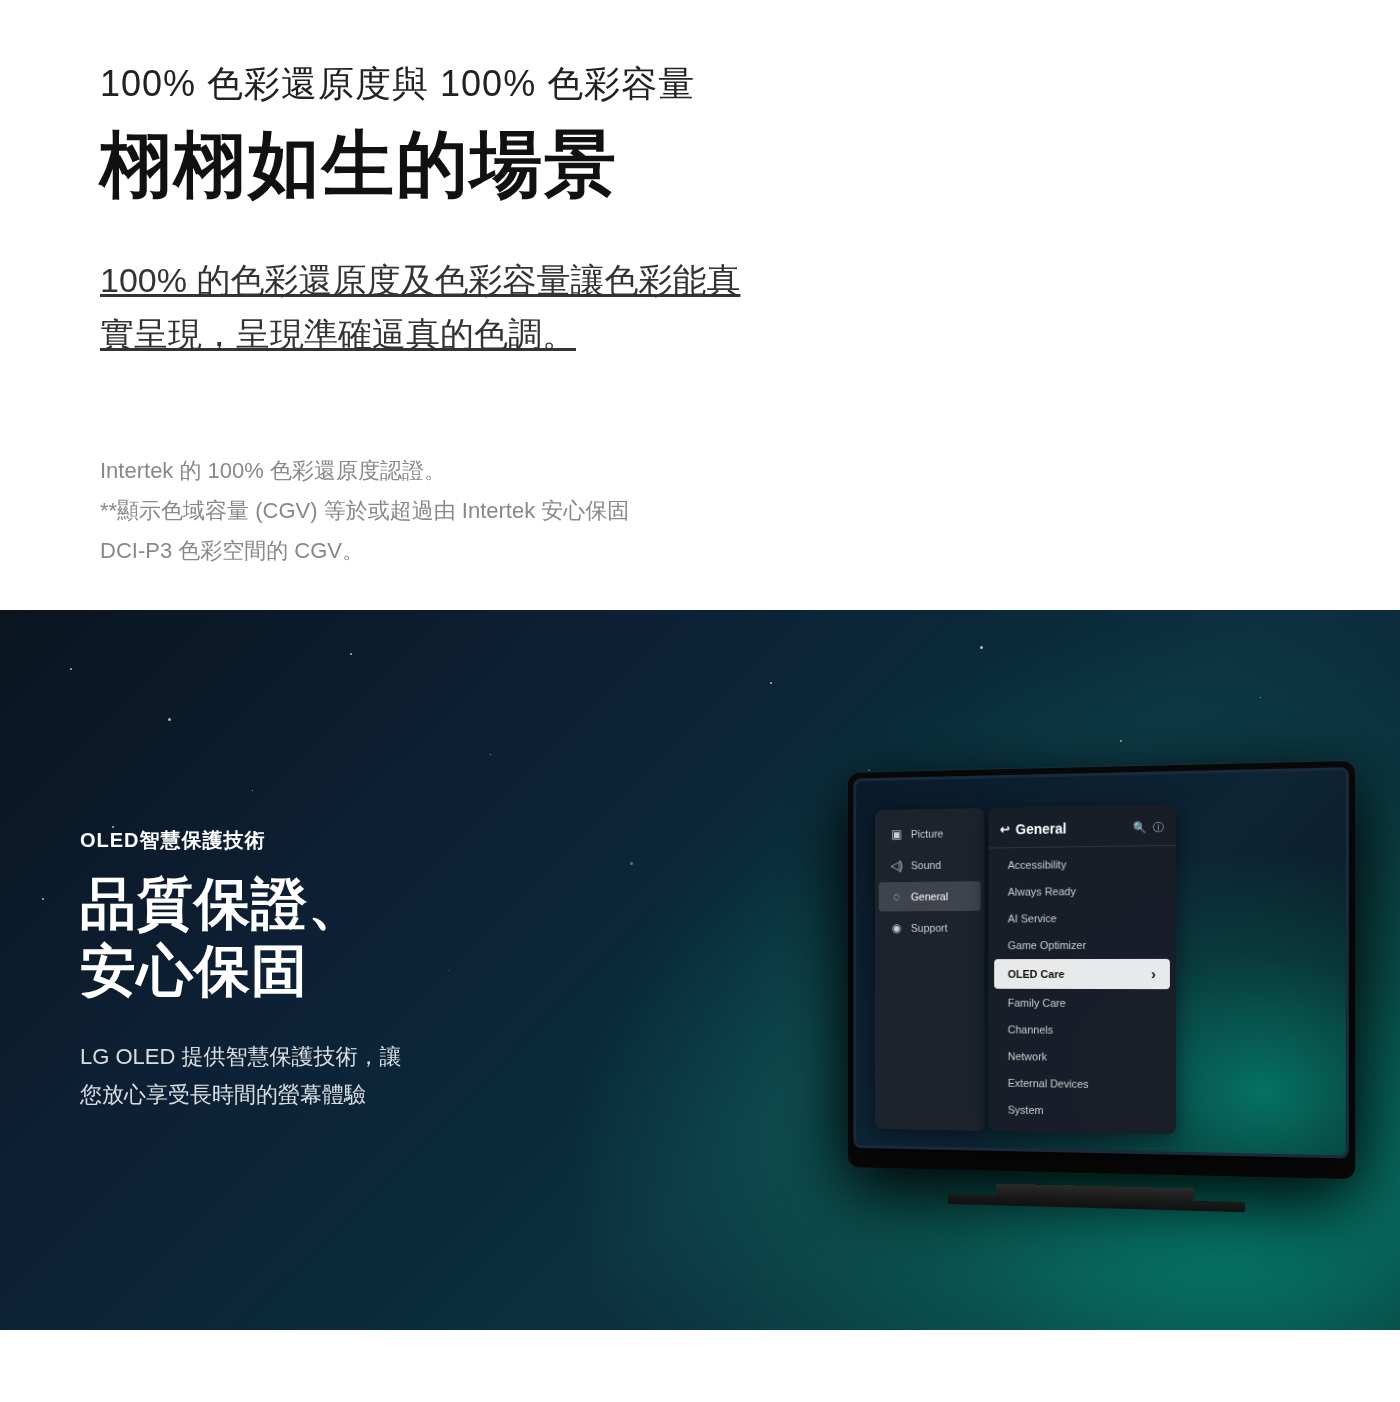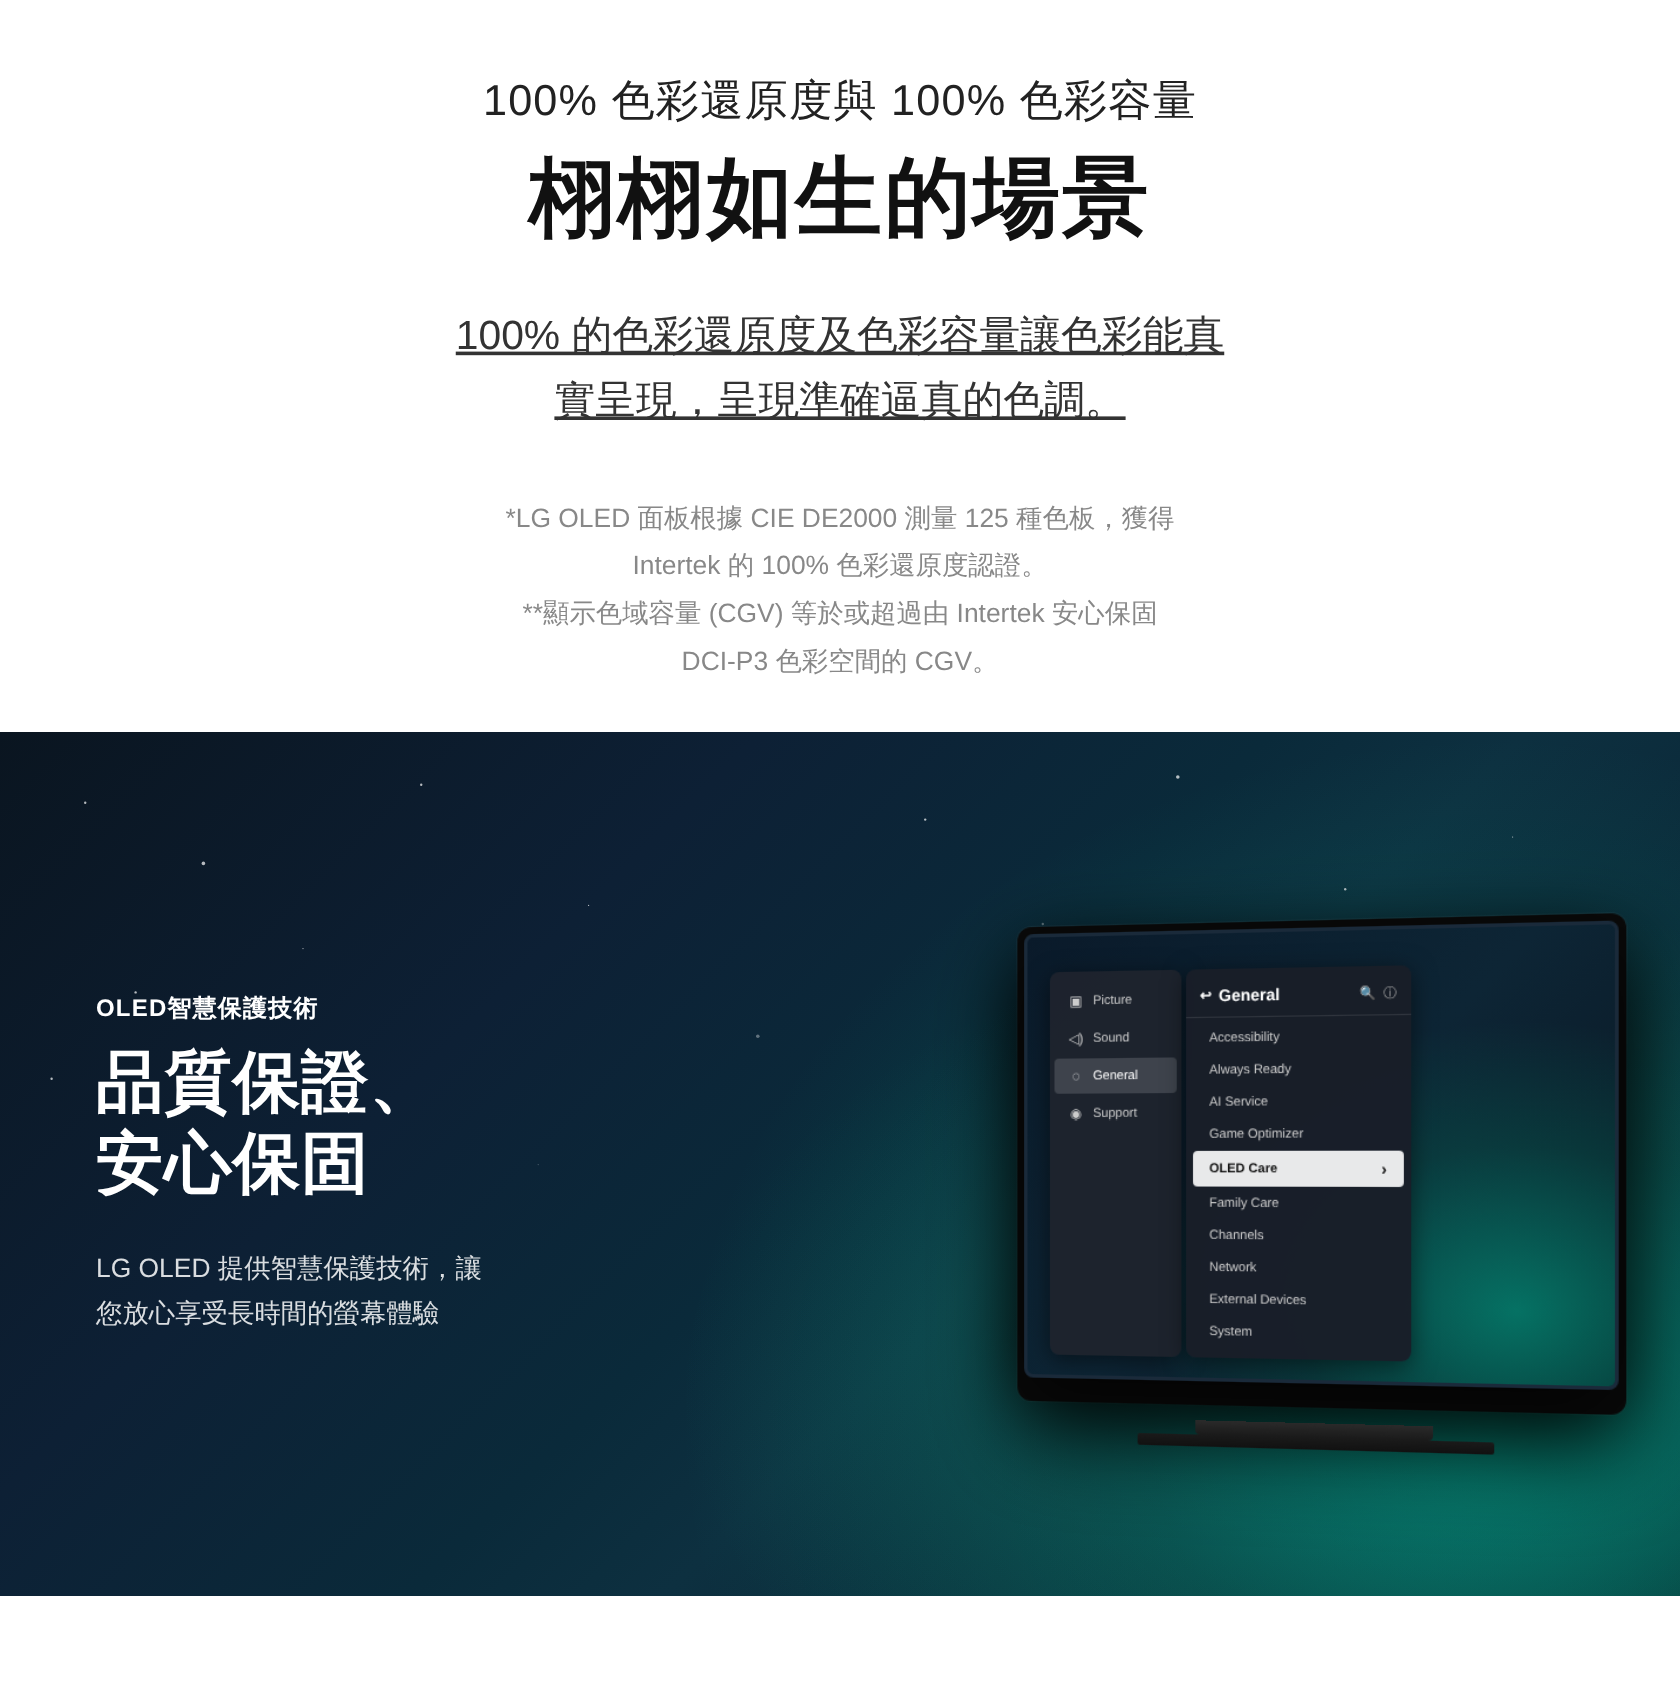--- a/index.html
+++ b/index.html
@@ -6,21 +6,20 @@
     body {
       width: 1400px;
       min-height: 1402px;
       font-family: 'Arial', sans-serif;
       background: #fff;
       overflow-x: hidden;
     }
 
     
     .top-section {
-      text-align: center;
       padding: 60px 100px 40px;
       background: #fff;
     }
     .top-subtitle {
       font-size: 36px;
       font-weight: 400;
       color: #222;
       margin-bottom: 8px;
       letter-spacing: 1px;
     }
@@ -107,21 +106,20 @@
       margin-bottom: 16px;
       letter-spacing: 1px;
     }
     .bottom-title {
       font-size: 56px;
       font-weight: 900;
       color: #fff;
       margin-bottom: 34px;
       line-height: 1.2;
       letter-spacing: 1px;
-      font-family: Liberation Serif, serif;
     }
     .bottom-desc {
       font-size: 22px;
       color: rgba(255,255,255,0.85);
       line-height: 1.7;
     }
 
     
     .tv-container {
       position: absolute;
@@ -294,21 +292,21 @@
 <body>
 
 <div class="top-section">
   <p class="top-subtitle">100% 色彩還原度與 100% 色彩容量</p>
   <h1 class="top-title">栩栩如生的場景</h1>
   <p class="top-desc">
     <span>100% 的色彩還原度及色彩容量讓色彩能真</span><br>
     <span>實呈現，呈現準確逼真的色調。</span>
   </p>
   <p class="top-notes">
-    <span>*LG OLED 面板根據 CIE DE2000 測量 125 種色板，獲得</span><br>
+    <br>
     <span>Intertek 的 100% 色彩還原度認證。</span><br>
     <span>**顯示色域容量 (CGV) 等於或超過由 Intertek 安心保固</span><br>
     <span>DCI-P3 色彩空間的 CGV。</span>
   </p>
 </div>
 
 <div class="bottom-section">
 
   <div class="aurora"></div>
 

